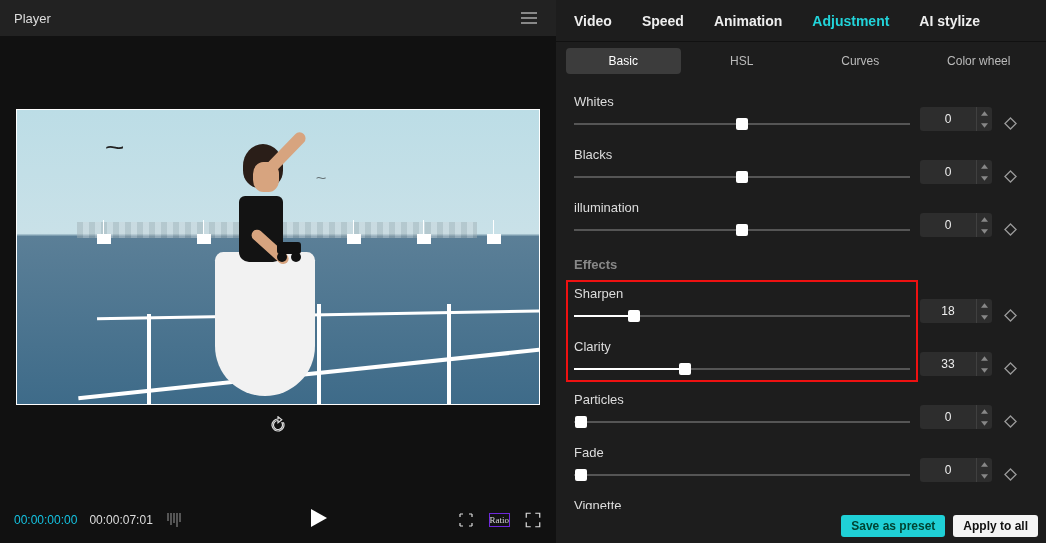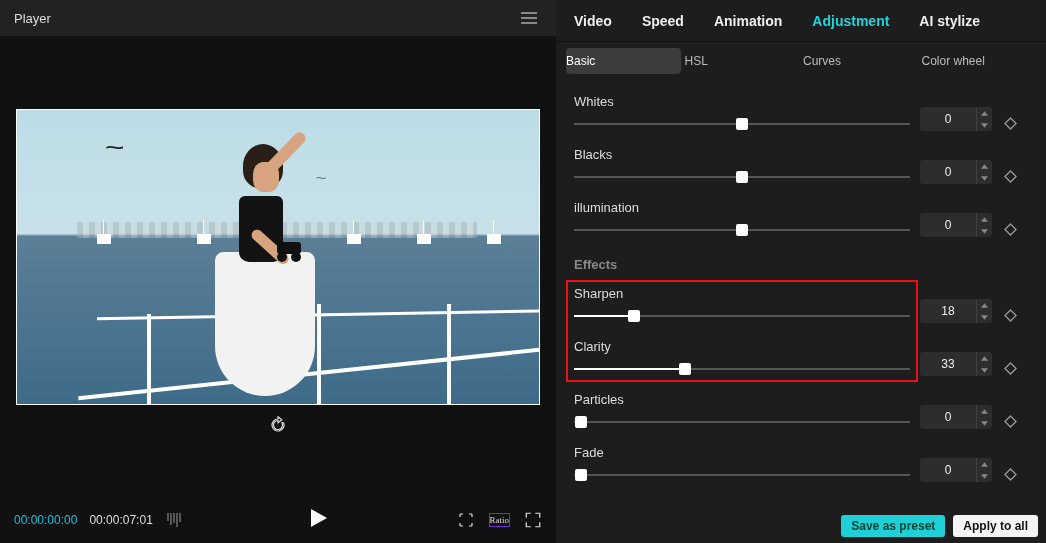--- a/index.html
+++ b/index.html
@@ -62,21 +62,21 @@
 .icon-btn svg { width:18px; height:18px; stroke:#ddd; fill:none; stroke-width:1.6; }
 .ratio-box { border:1px solid #6d28d9; padding:1px 0; font-size:9px; color:#ddd;font-family:Liberation Serif, serif; }
 
 
 .side-panel { flex:1; background:#1d1d1d; display:flex; flex-direction:column; }
 .top-tabs { height:42px; display:flex; align-items:center; gap:30px; padding:0 18px; background:#1d1d1d; border-bottom:1px solid #111; }
 .top-tab { font-size:14px; color:#eee; cursor:pointer; font-weight:600; }
 .top-tab.active { color:#22d3d9; }
 
 .sub-tabs { height:38px; display:flex; align-items:center; padding:8px 10px; gap:4px; }
-.sub-tab { flex:1; font-size:12px; color:#bbb; padding:6px 0; cursor:pointer; border-radius:3px; }
+.sub-tab { flex:1; text-align:center; font-size:12px; color:#bbb; padding:6px 0; cursor:pointer; border-radius:3px; }
 .sub-tab.active { background:#3c3c3c; color:#fff; border-radius:4px; }
 
 .adjust-body { flex:1; overflow-y:auto; padding:6px 0 12px; position:relative;}
 .section-label { font-size:13px; color:#888; padding:12px 18px 6px; font-weight:600; }
 
 .param-row { display:grid; grid-template-columns:1fr 72px 26px; align-items:end; gap:10px; padding:8px 18px 8px 18px; }
 .param-left { display:flex; flex-direction:column; gap:8px; }
 .param-label { font-size:13px; color:#ddd; }
 .slider { position:relative; height:14px; display:flex; align-items:center; }
 .track { position:absolute; left:0; right:0; top:50%; height:2px; background:#555; transform:translateY(-50%); }
@@ -437,20 +437,27 @@
               </span>
           </div>
         </div>
         <div class="diamond">
             <svg viewBox="0 0 14 14">
               <path d="M7 1l6 6-6 6-6-6z"></path>
             </svg>
           </div>
       </div>
 
+      <div class="param-row">
+        <div class="param-left">
+          <span class="param-label">Vignette</span>
+
+        </div>
+
+      </div>
 
       <div class="highlight-box" id="hlbox" style="left: 10px; top: 200px; width: 352px; height: 102px;"></div>
     </div>
 
     <div class="footer">
       <span class="btn save">Save as preset</span>
       <span class="btn apply">Apply to all</span>
     </div>
   </div>
 </div>

